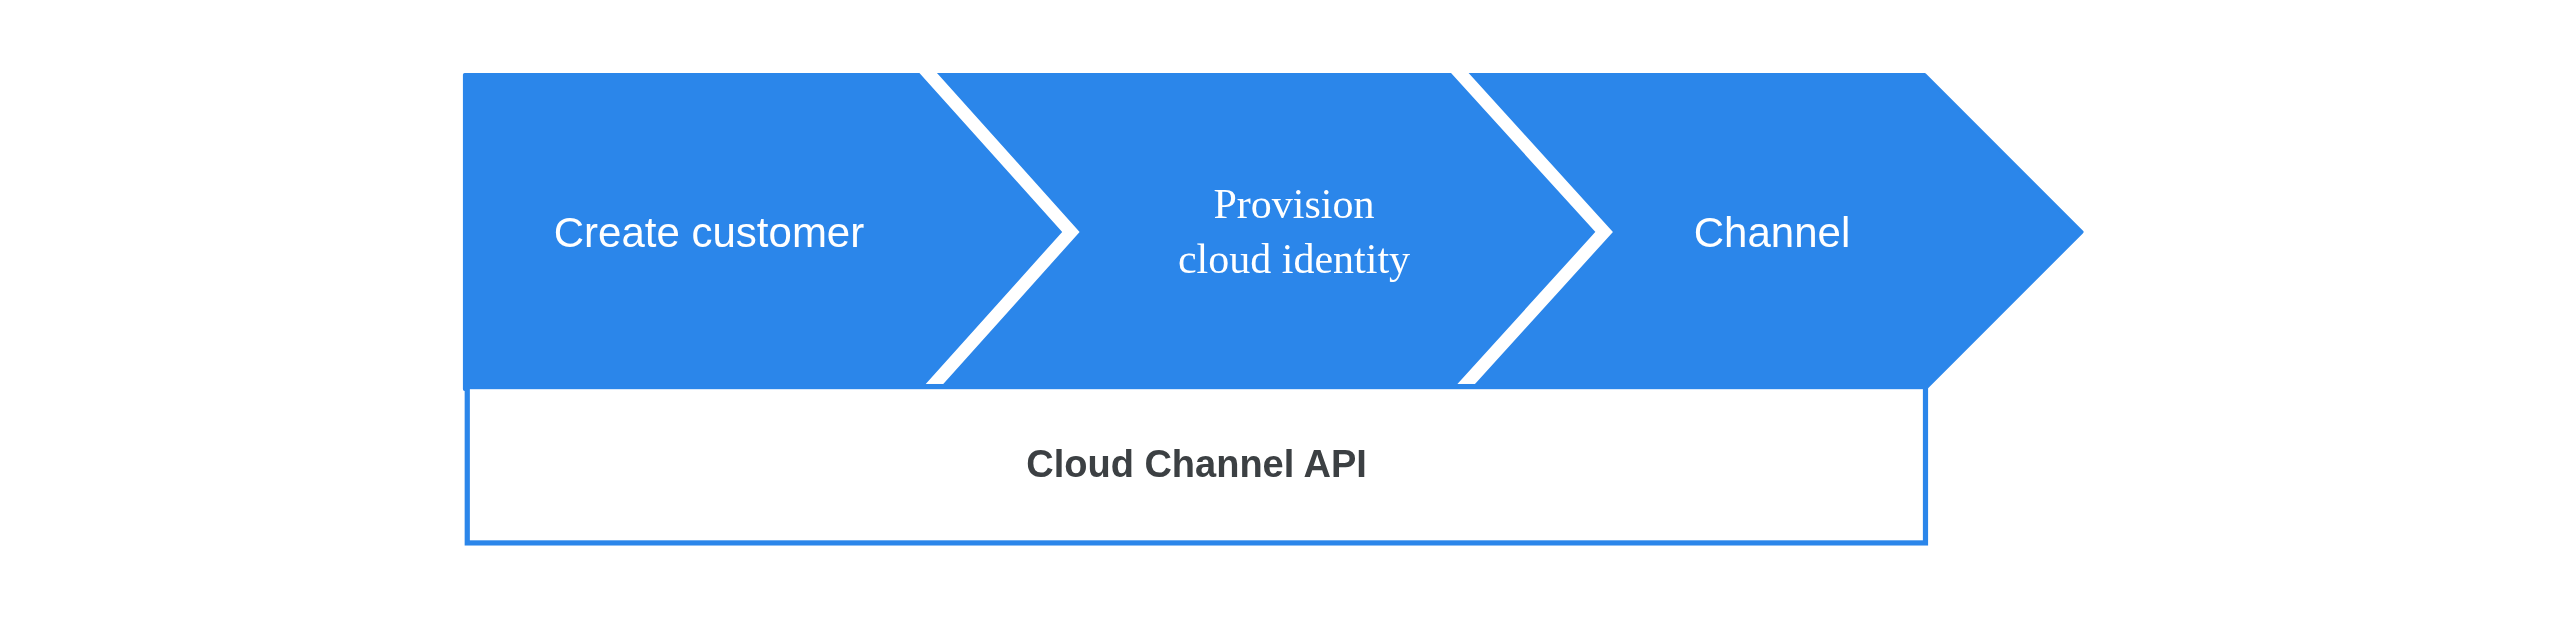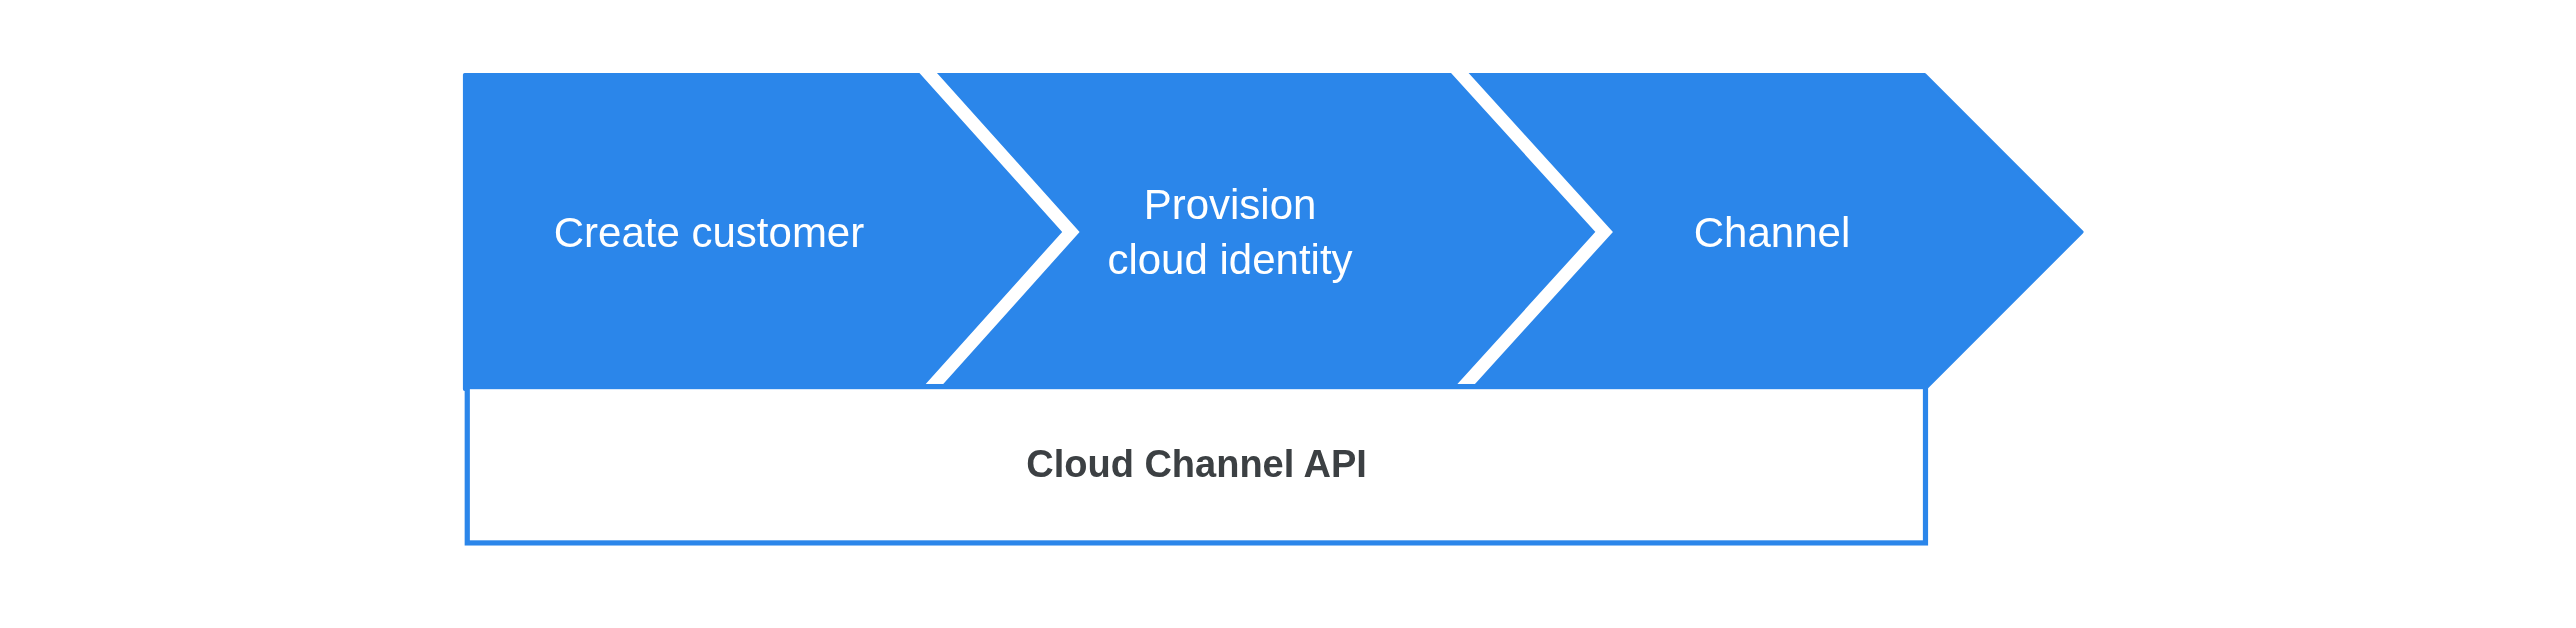--- a/index.html
+++ b/index.html
@@ -34,21 +34,21 @@
     align-items: center;
     text-align: center;
     color: #ffffff;
     font-size: 42px;
     line-height: 55px;
     font-weight: 400;
     pointer-events: none;
     white-space: nowrap;
   }
   .step-label.step-1 { left: 440px; justify-content: center; }   
-  .step-label.step-2 { left: 961px; }  
+  .step-label.step-2 { left: 1025px; font-family: Liberation Serif, serif; }  
   .step-label.step-3 { left: 1503px; }  
   .api-label {
     position: absolute;
     left: 465px;
     top: 389px;
     width: 1463px;
     height: 151px;
     display: flex;
     justify-content: center;
     align-items: center;

